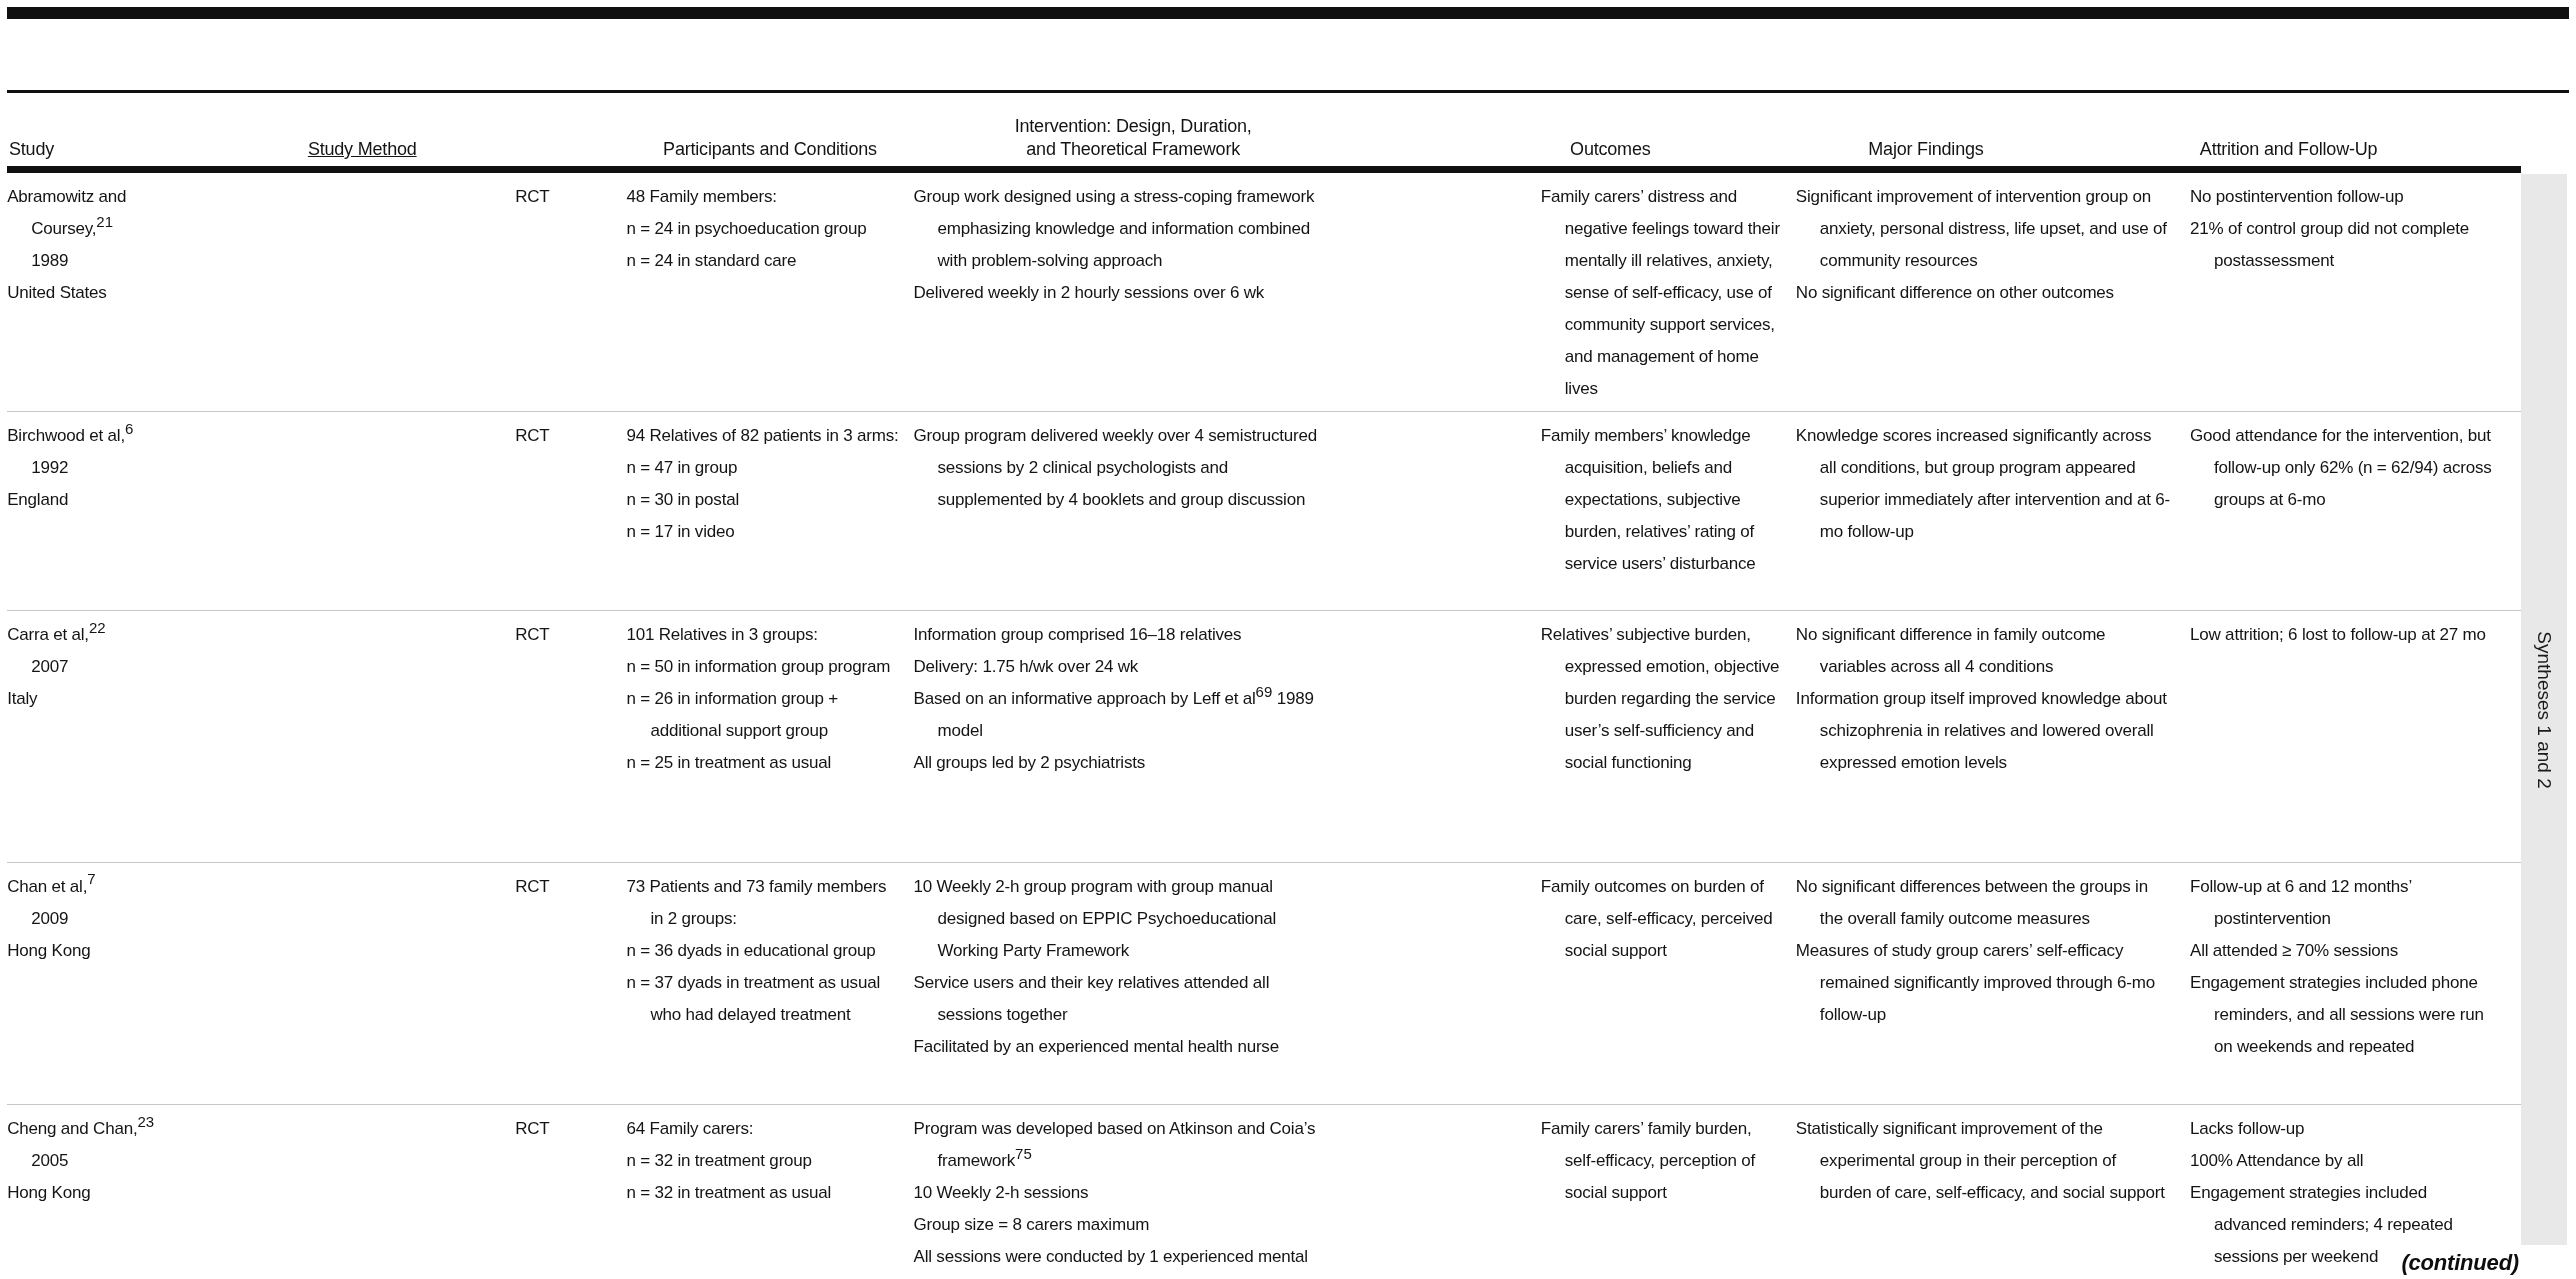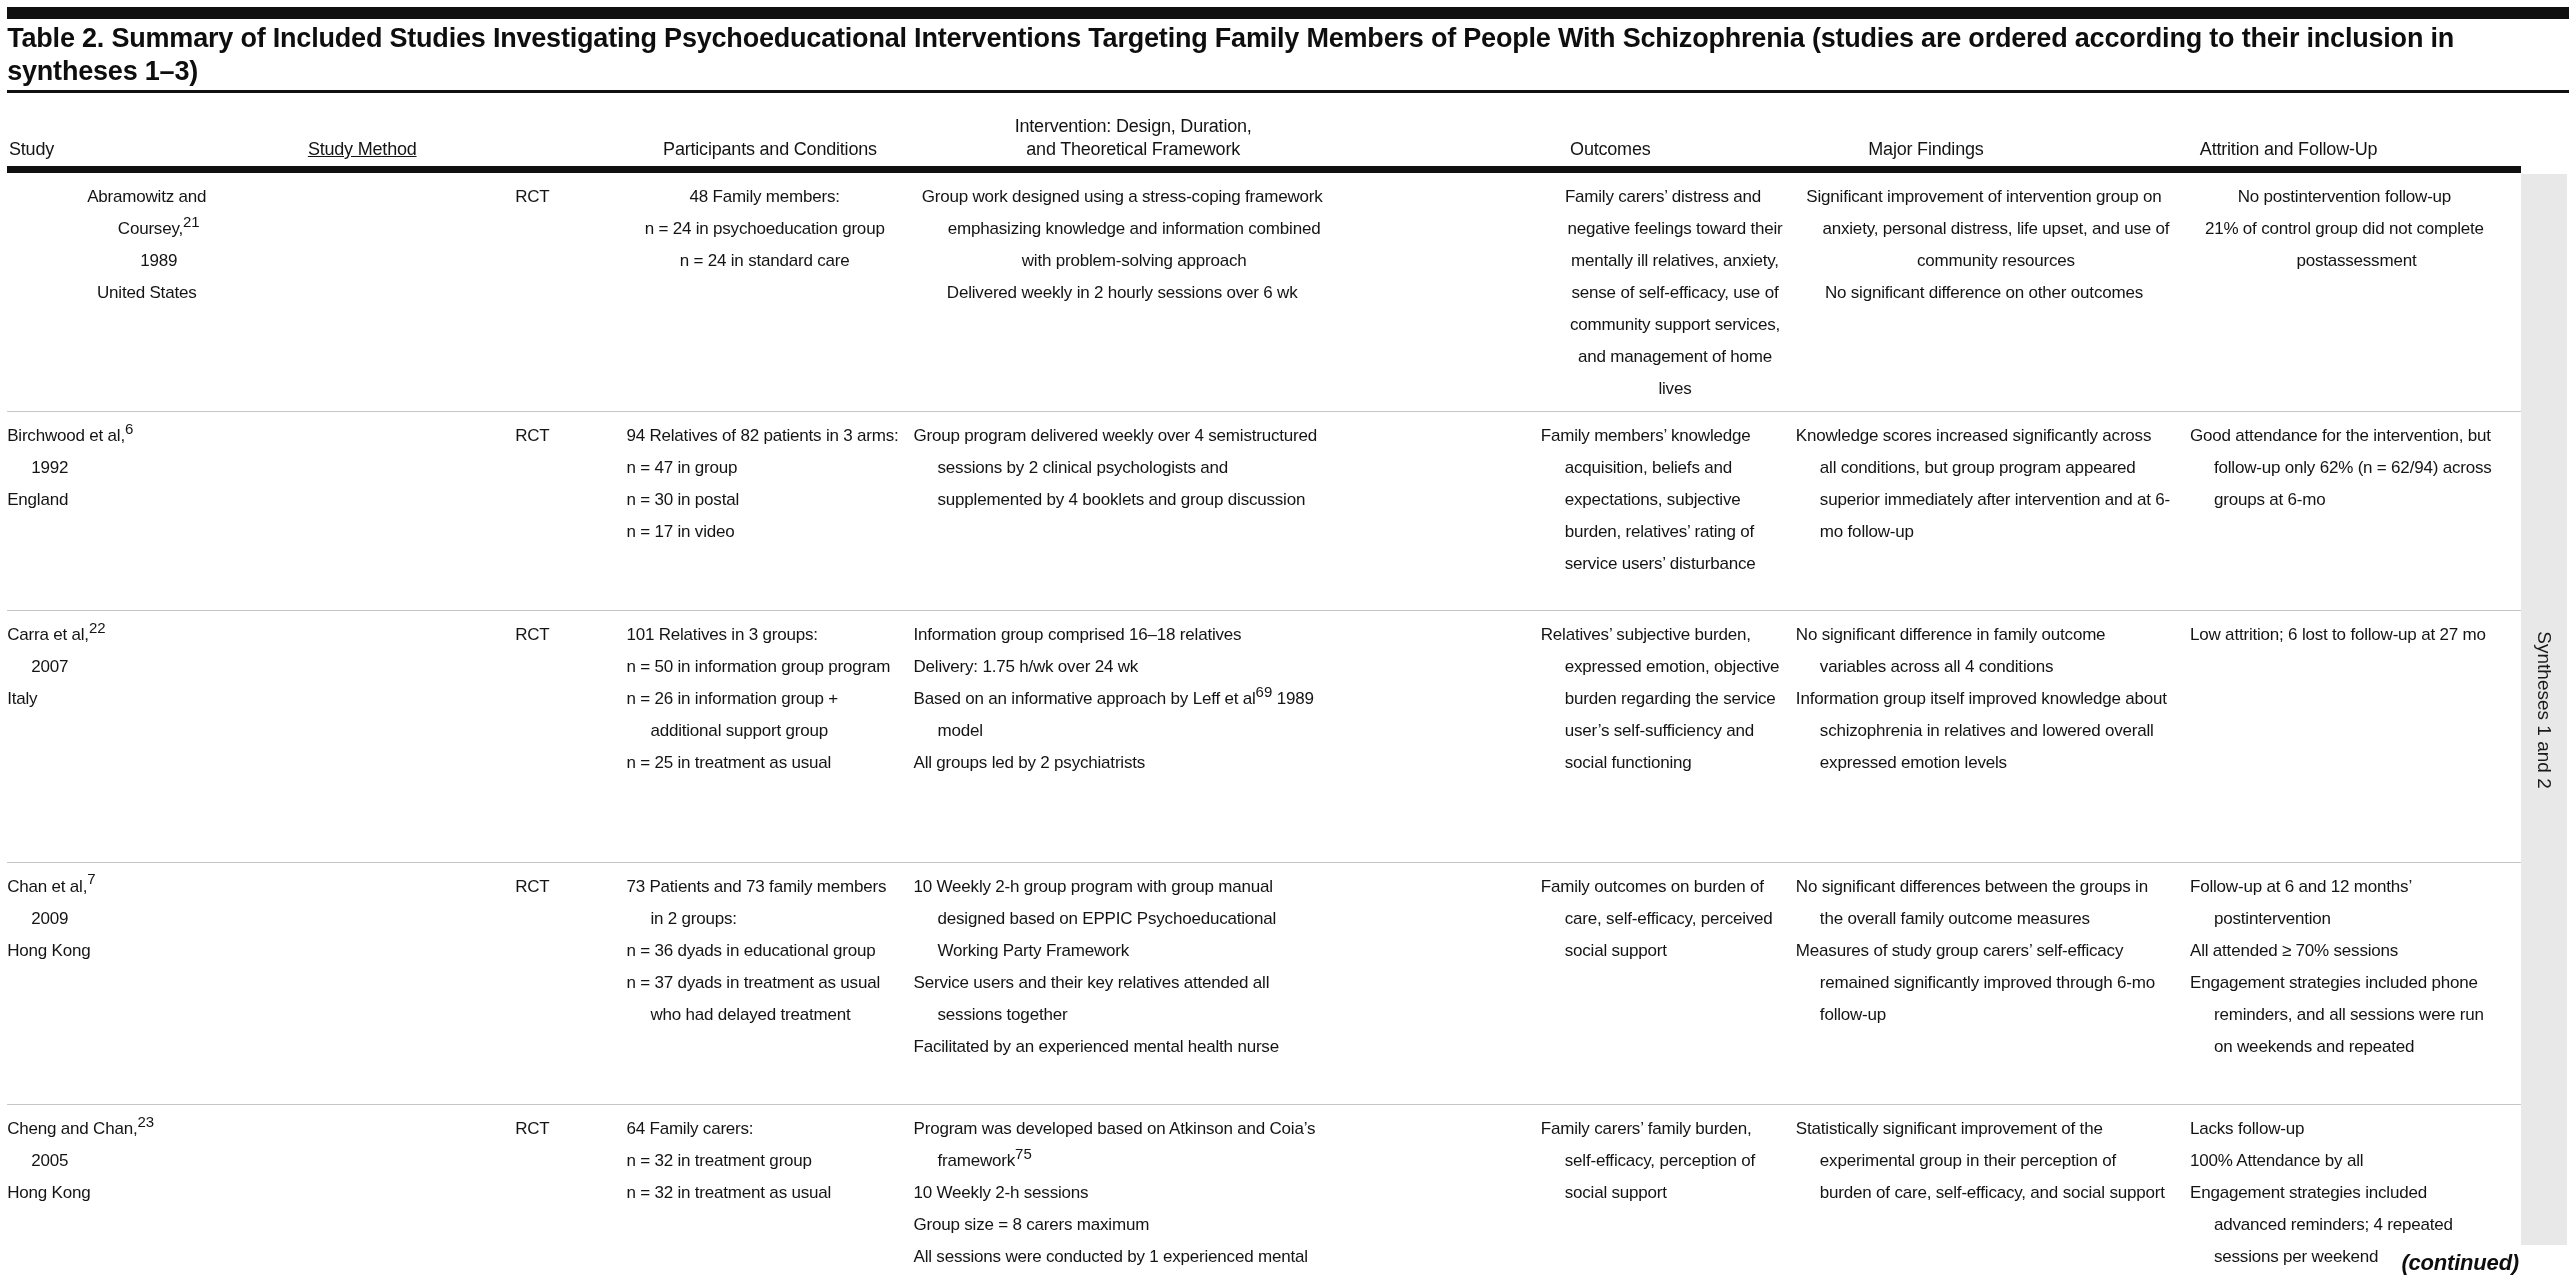--- a/index.html
+++ b/index.html
@@ -18,21 +18,21 @@
   th.h-method{text-align:left;padding-left:3.6px;text-decoration:underline;}
   th.h-part{text-align:center;}
   th.h-interv{text-align:center;padding-right:188px;white-space:pre-line;}
   th.h-out{text-align:center;padding-right:116px;}
   th.h-find{text-align:center;padding-right:134px;}
   th.h-attr{text-align:center;padding-right:134px;}
 
   td{vertical-align:top;font-size:17px;line-height:32px;padding:8px 0 5.4px 0;}
   tbody tr + tr td{border-top:1.3px solid #c6c6c6;}
   tbody tr:last-child td{border-bottom:1.3px solid #c6c6c6;}
-  tbody tr:nth-child(1) td{height:201px;text-align:center;}
+  tbody tr:nth-child(1) td{height:201px;}
   tbody tr:nth-child(2) td{height:185px;}
   tbody tr:nth-child(3) td{height:237px;}
   tbody tr:nth-child(4) td{height:228px;}
   tbody tr:nth-child(5) td{height:217px;}
 
   td.c-study{padding-right:18px;}
   td.c-method{text-align:center;padding-left:134px;}
   td.c-participants{padding-right:10.7px;}
   td.c-intervention{padding-right:210px;}
   td.c-outcomes{padding-right:10.7px;}
@@ -47,21 +47,20 @@
   .side-strip{position:absolute;left:2521px;top:174px;width:46px;height:1071px;background:#e8e8e8;
               display:flex;align-items:center;justify-content:center;}
   .side-strip span{transform:rotate(90deg);white-space:nowrap;font-size:19px;color:#1a1a1a;letter-spacing:0;}
   .continued{position:absolute;right:57px;top:1250px;font-size:22px;font-weight:bold;font-style:italic;color:#0e0e0e;}
 </style>
 </head>
 <body>
 
 <div class="page">
   <div class="rule-top"></div>
-  <div class="title">Table 2. Summary of Included Studies Investigating Psychoeducational Interventions Targeting Family Members of People With Schizophrenia (studies are ordered according to their inclusion in syntheses 1–3)</div>
   <div class="rule-title"></div>
 
   <table class="studies">
     <colgroup>
       <col style="width:297px">
         <col style="width:322px">
         <col style="width:287px">
       <col style="width:627px">
         <col style="width:255px">
         <col style="width:394px">

